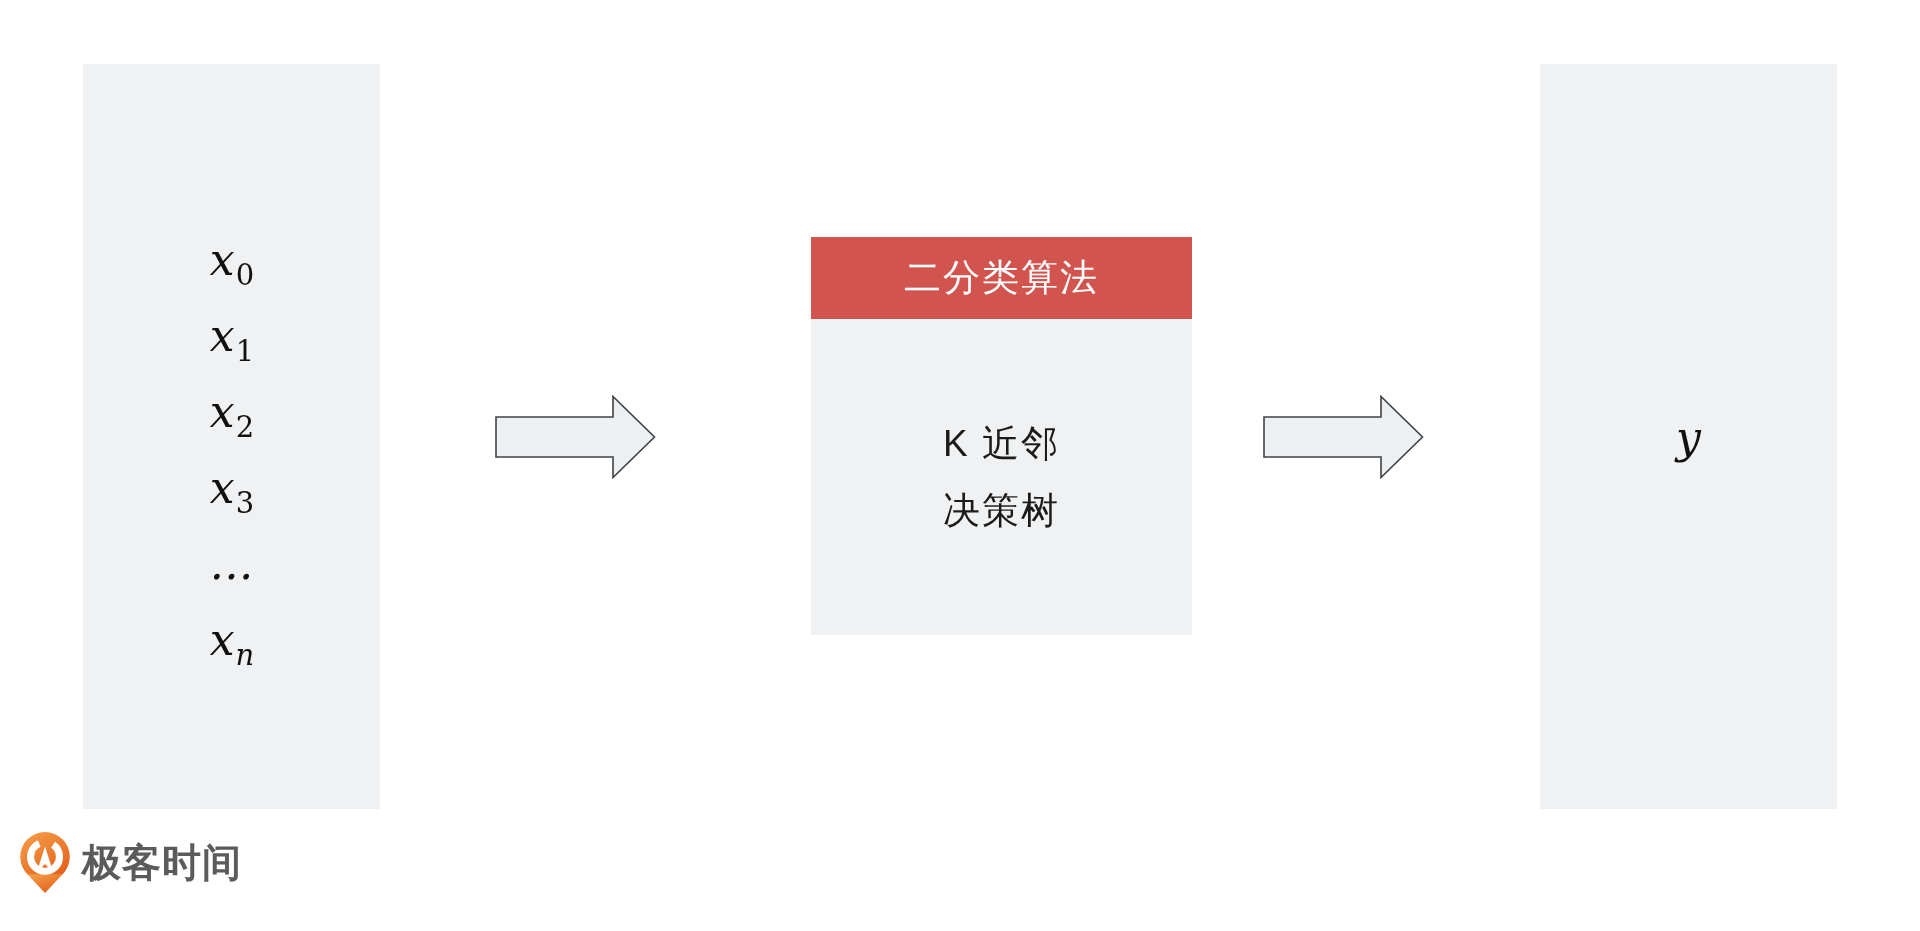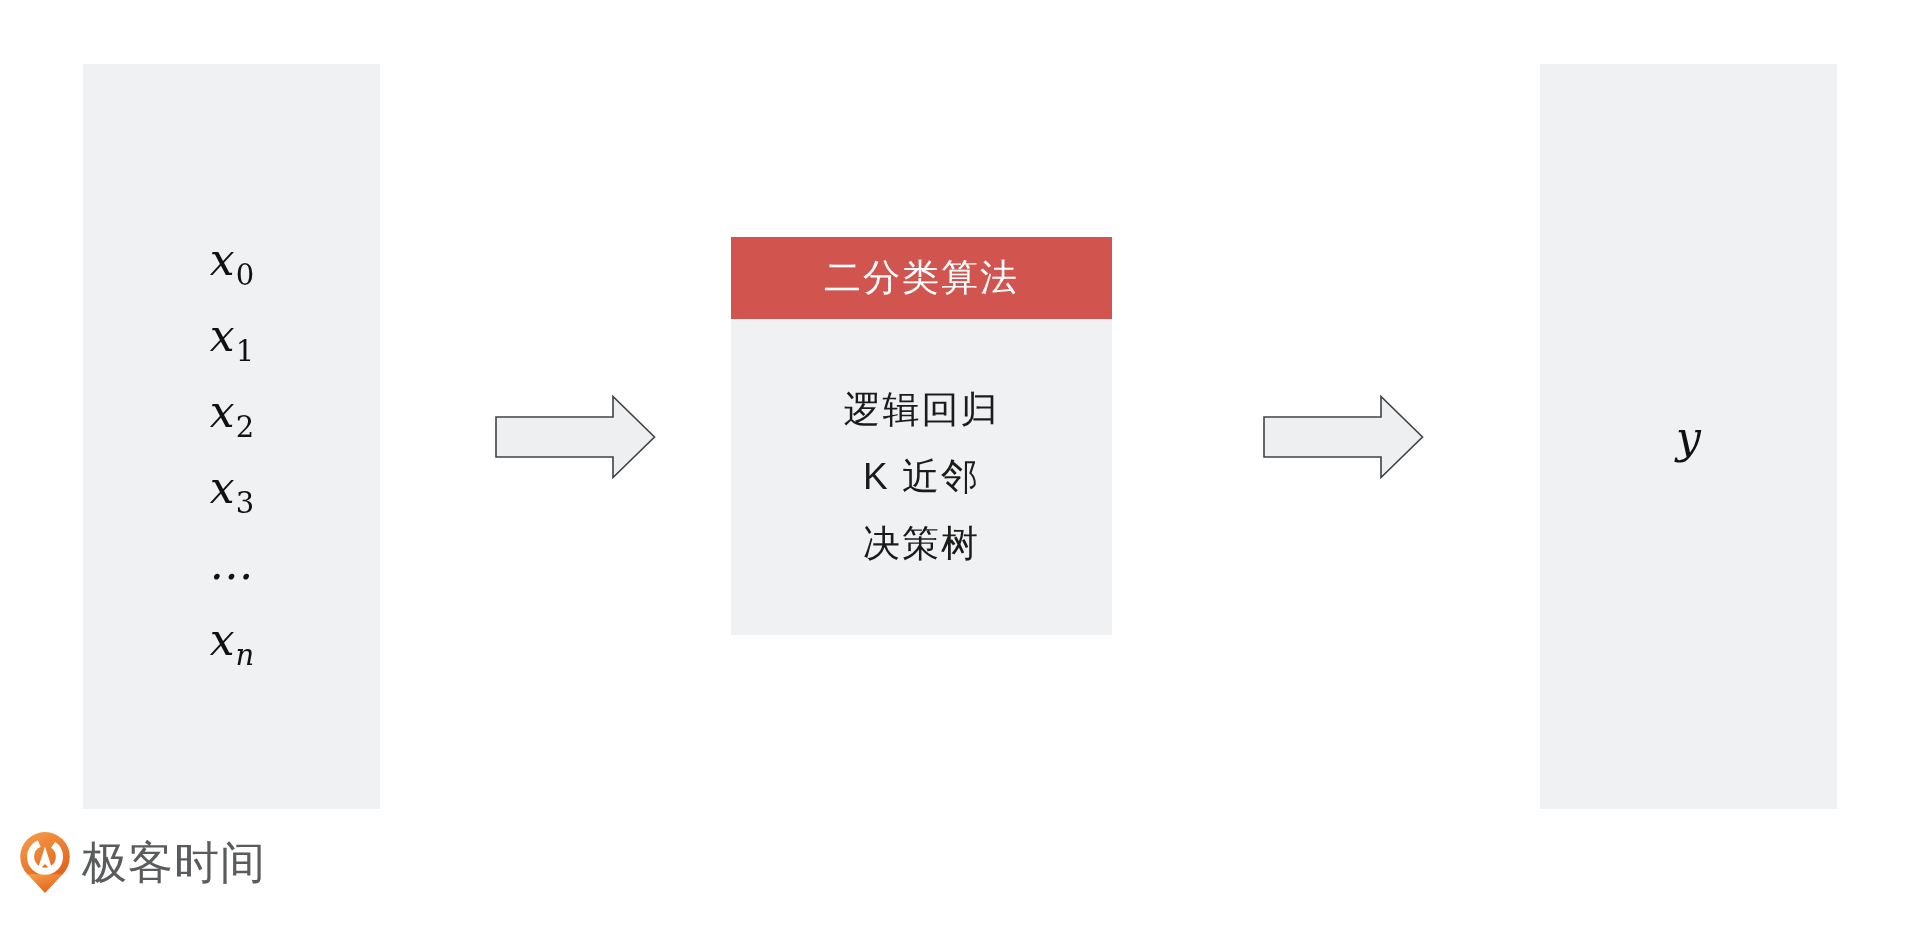--- a/index.html
+++ b/index.html
@@ -33,36 +33,36 @@
   .math-base{font-style:italic;}
   .math-sub{font-size:29px;font-style:normal;position:relative;top:10px;left:1px;}
   .math-sub.italic{font-style:italic;}
 
   
   .output-wrap{position:absolute;inset:0;display:flex;align-items:center;justify-content:center;}
   .output-var{font-family:"DejaVu Serif","Liberation Serif",serif;font-style:italic;
               font-size:44px;color:var(--math-text);position:relative;top:1px;}
 
   
-  .algo-box{position:absolute;left:731px;top:237px;width:381px;}
+  .algo-box{position:absolute;left:811px;top:237px;width:381px;}
   .algo-header{height:82px;background:var(--accent-red);display:flex;align-items:center;justify-content:center;
                color:var(--header-text);font-size:37px;letter-spacing:2px;font-weight:400;}
   .algo-body{height:316px;background:var(--box-body-gray);display:flex;flex-direction:column;
              align-items:center;justify-content:center;gap:17px;}
   .algo-item{height:50px;line-height:50px;color:var(--body-text);font-size:37px;letter-spacing:2px;}
 
   
   .flow-arrow{position:absolute;top:395px;width:161px;height:84px;}
   .flow-arrow.first{left:495px;}
   .flow-arrow.second{left:1263px;}
 
   
   .logo{position:absolute;left:18px;top:831px;display:flex;align-items:center;gap:10px;}
   .logo-icon{width:54px;height:64px;display:block;}
-  .logo-text{color:var(--logo-text);font-size:45px;font-weight:400;letter-spacing:1px;}
+  .logo-text{color:var(--logo-text);font-size:39px;font-weight:700;letter-spacing:1px;}
 </style>
 </head>
 <body>
 
 <div class="canvas">
 
   <div class="panel left">
     <div class="var-stack">
         <div class="math-label"><span class="math-base">x</span><span class="math-sub">0</span></div>
         <div class="math-label"><span class="math-base">x</span><span class="math-sub">1</span></div>
@@ -73,21 +73,20 @@
       </div>
   </div>
 
   <svg class="flow-arrow first" viewBox="0 0 161 84">
     <polygon points="1,22 118,22 118,1.5 159.5,42 118,82.5 118,62 1,62" style="fill:var(--arrow-fill);stroke:var(--arrow-stroke);stroke-width:1.6;stroke-linejoin:miter"></polygon>
   </svg>
 
   <div class="algo-box">
     <div class="algo-header">二分类算法</div>
     <div class="algo-body">
-        <div class="algo-item">逻辑回归</div>
         <div class="algo-item">K 近邻</div>
         <div class="algo-item">决策树</div>
       </div>
   </div>
 
   <svg class="flow-arrow second" viewBox="0 0 161 84">
     <polygon points="1,22 118,22 118,1.5 159.5,42 118,82.5 118,62 1,62" style="fill:var(--arrow-fill);stroke:var(--arrow-stroke);stroke-width:1.6;stroke-linejoin:miter"></polygon>
   </svg>
 
   <div class="panel right">

